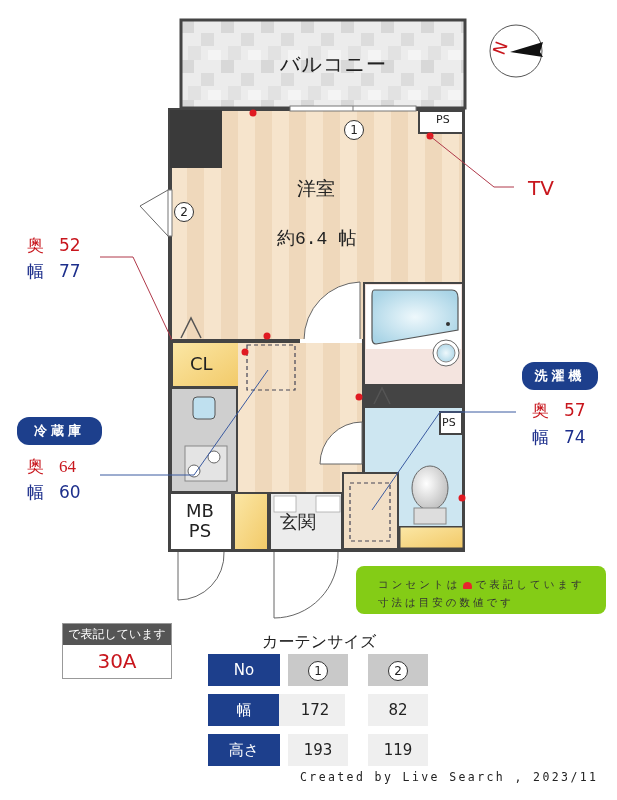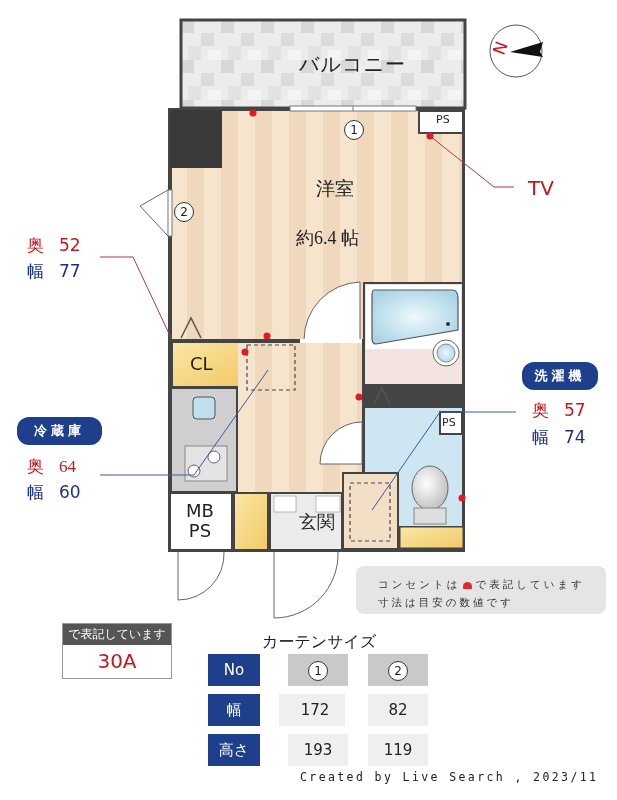--- a/index.html
+++ b/index.html
@@ -18,21 +18,21 @@
     letter-spacing: 4px; text-align: center; line-height: 28px;
     height: 28px;
   }
   .dim-row { position: absolute; font-size: 17px; white-space: nowrap; }
   .dim-row .k { display: inline-block; width: 32px; }
   .dim-red { color: #c8161d; }
   .dim-blue { color: #1d2f8c; }
 
   .note-box {
     position: absolute; left: 356px; top: 566px; width: 250px; height: 48px;
-    background: #e5e5e5; border-radius: 8px;
+    background: #84cc16; border-radius: 8px;
     font-size: 10.5px; letter-spacing: 3px; color: #333;
     padding: 9px 0 12px 22px; box-sizing: border-box; line-height: 18px;
   }
   .note-box .dot {
     display: inline-block; width: 9px; height: 7px; background: #e8262d;
     border-radius: 5px 5px 1px 1px; vertical-align: middle; margin: 0 3px;
   }
 
   .breaker {
     position: absolute; left: 62px; top: 623px; width: 110px; height: 56px;
@@ -46,35 +46,35 @@
     color: #c8161d; font-size: 20px; text-align: center; line-height: 33px;
   }
 
   .curtain-title {
     position: absolute; left: 262px; top: 624px; font-size: 16px; color: #222; margin-top: 8px;
   }
   .ct-cell {
     position: absolute; height: 32px; line-height: 32px; text-align: center;
     font-size: 15px;
   }
-  .ct-hd { background: #1d3f8c; color: #fff; width: 52px; left: 208px; }
+  .ct-hd { background: #1d3f8c; color: #fff; width: 72px; left: 208px; }
   .ct-v { background: #efefef; color: #222; width: 60px; }
   .ct-v.gray { background: #c9c9c9; }
   .circ {
     display: inline-block; width: 18px; height: 18px; line-height: 18px;
     border: 1px solid #333; border-radius: 50%; font-size: 12px; background: #fff;
     vertical-align: middle;
   }
 
   .footer {
     position: absolute; left: 300px; top: 770px;
     font-family: "DejaVu Sans Mono", monospace; font-size: 11.5px;
     letter-spacing: 2.4px; color: #222;
   }
-  .room-text { font-family: Liberation Serif, serif; margin-left: 19px; }
+  .room-text { font-family: Liberation Mono, monospace; }
 </style>
 </head>
 <body>
 
 <svg id="plan" width="617" height="800">
   <defs>
     <pattern id="tiles" x="181" y="20" width="40" height="40" patternUnits="userSpaceOnUse">
       <rect width="40" height="40" fill="#ececec"></rect>
       <rect x="0" y="0" width="13" height="13" fill="#d8d8d8"></rect>
       <rect x="20" y="13" width="13" height="13" fill="#dcdcdc"></rect>

